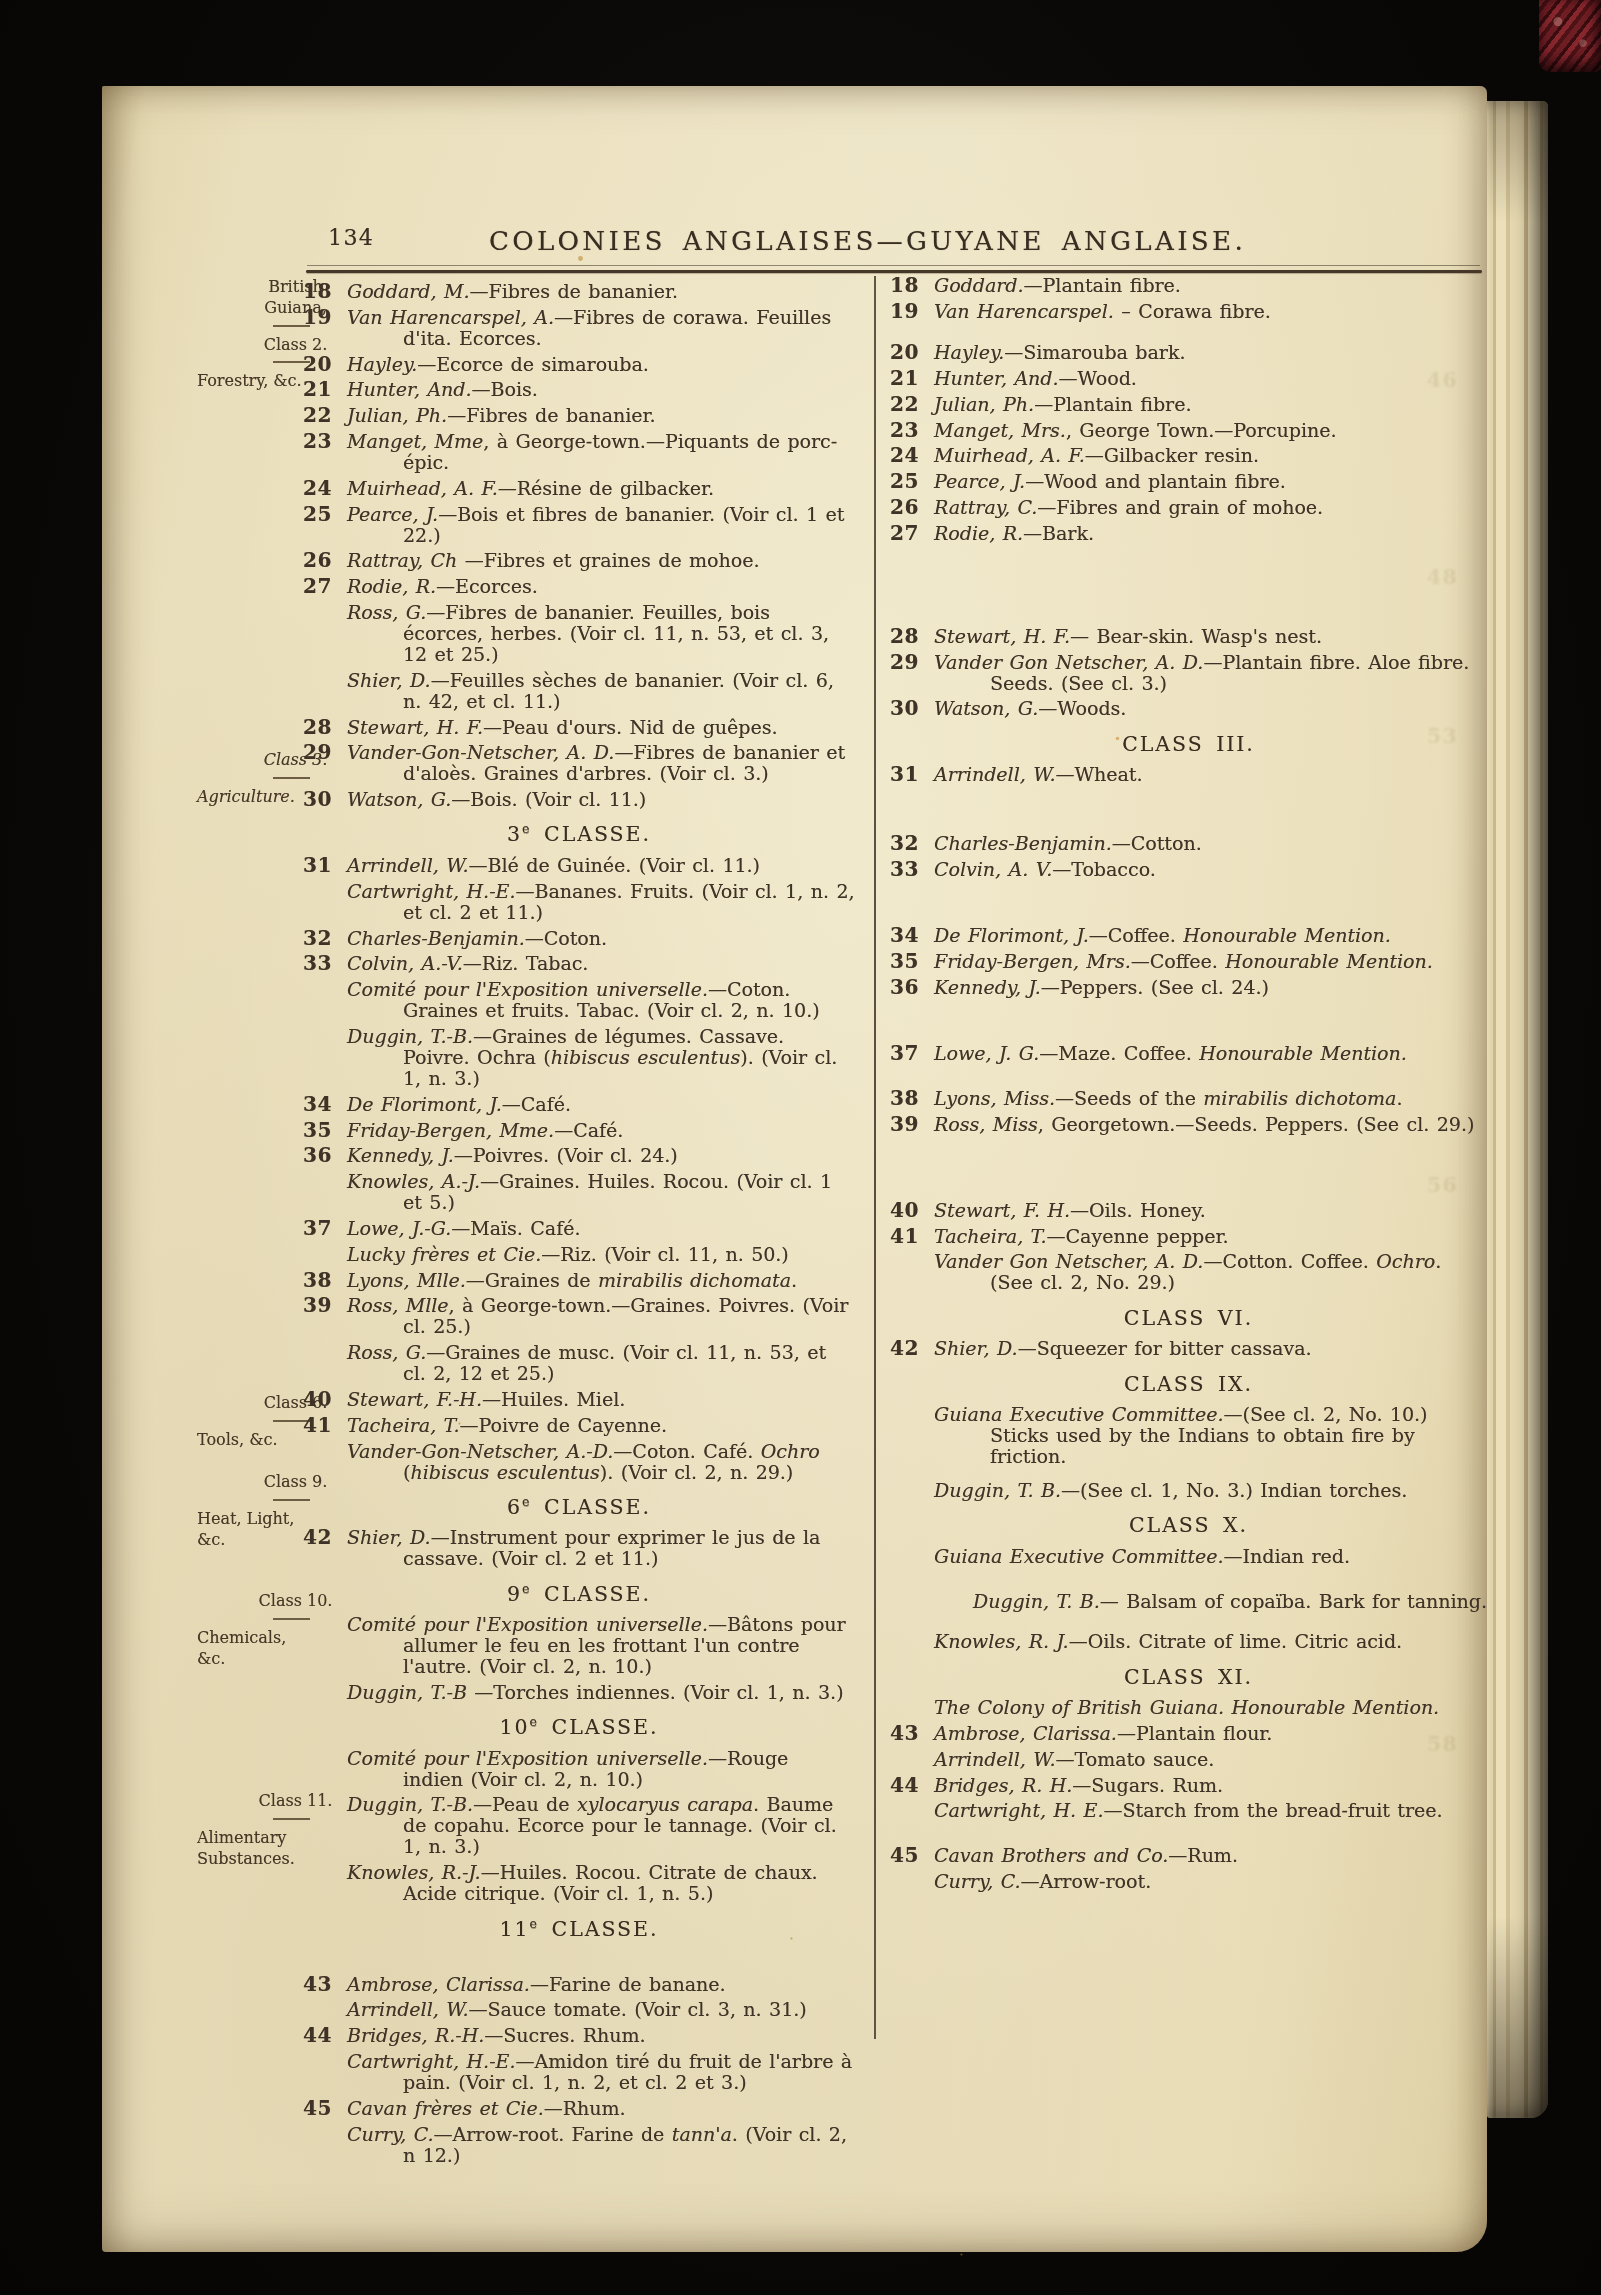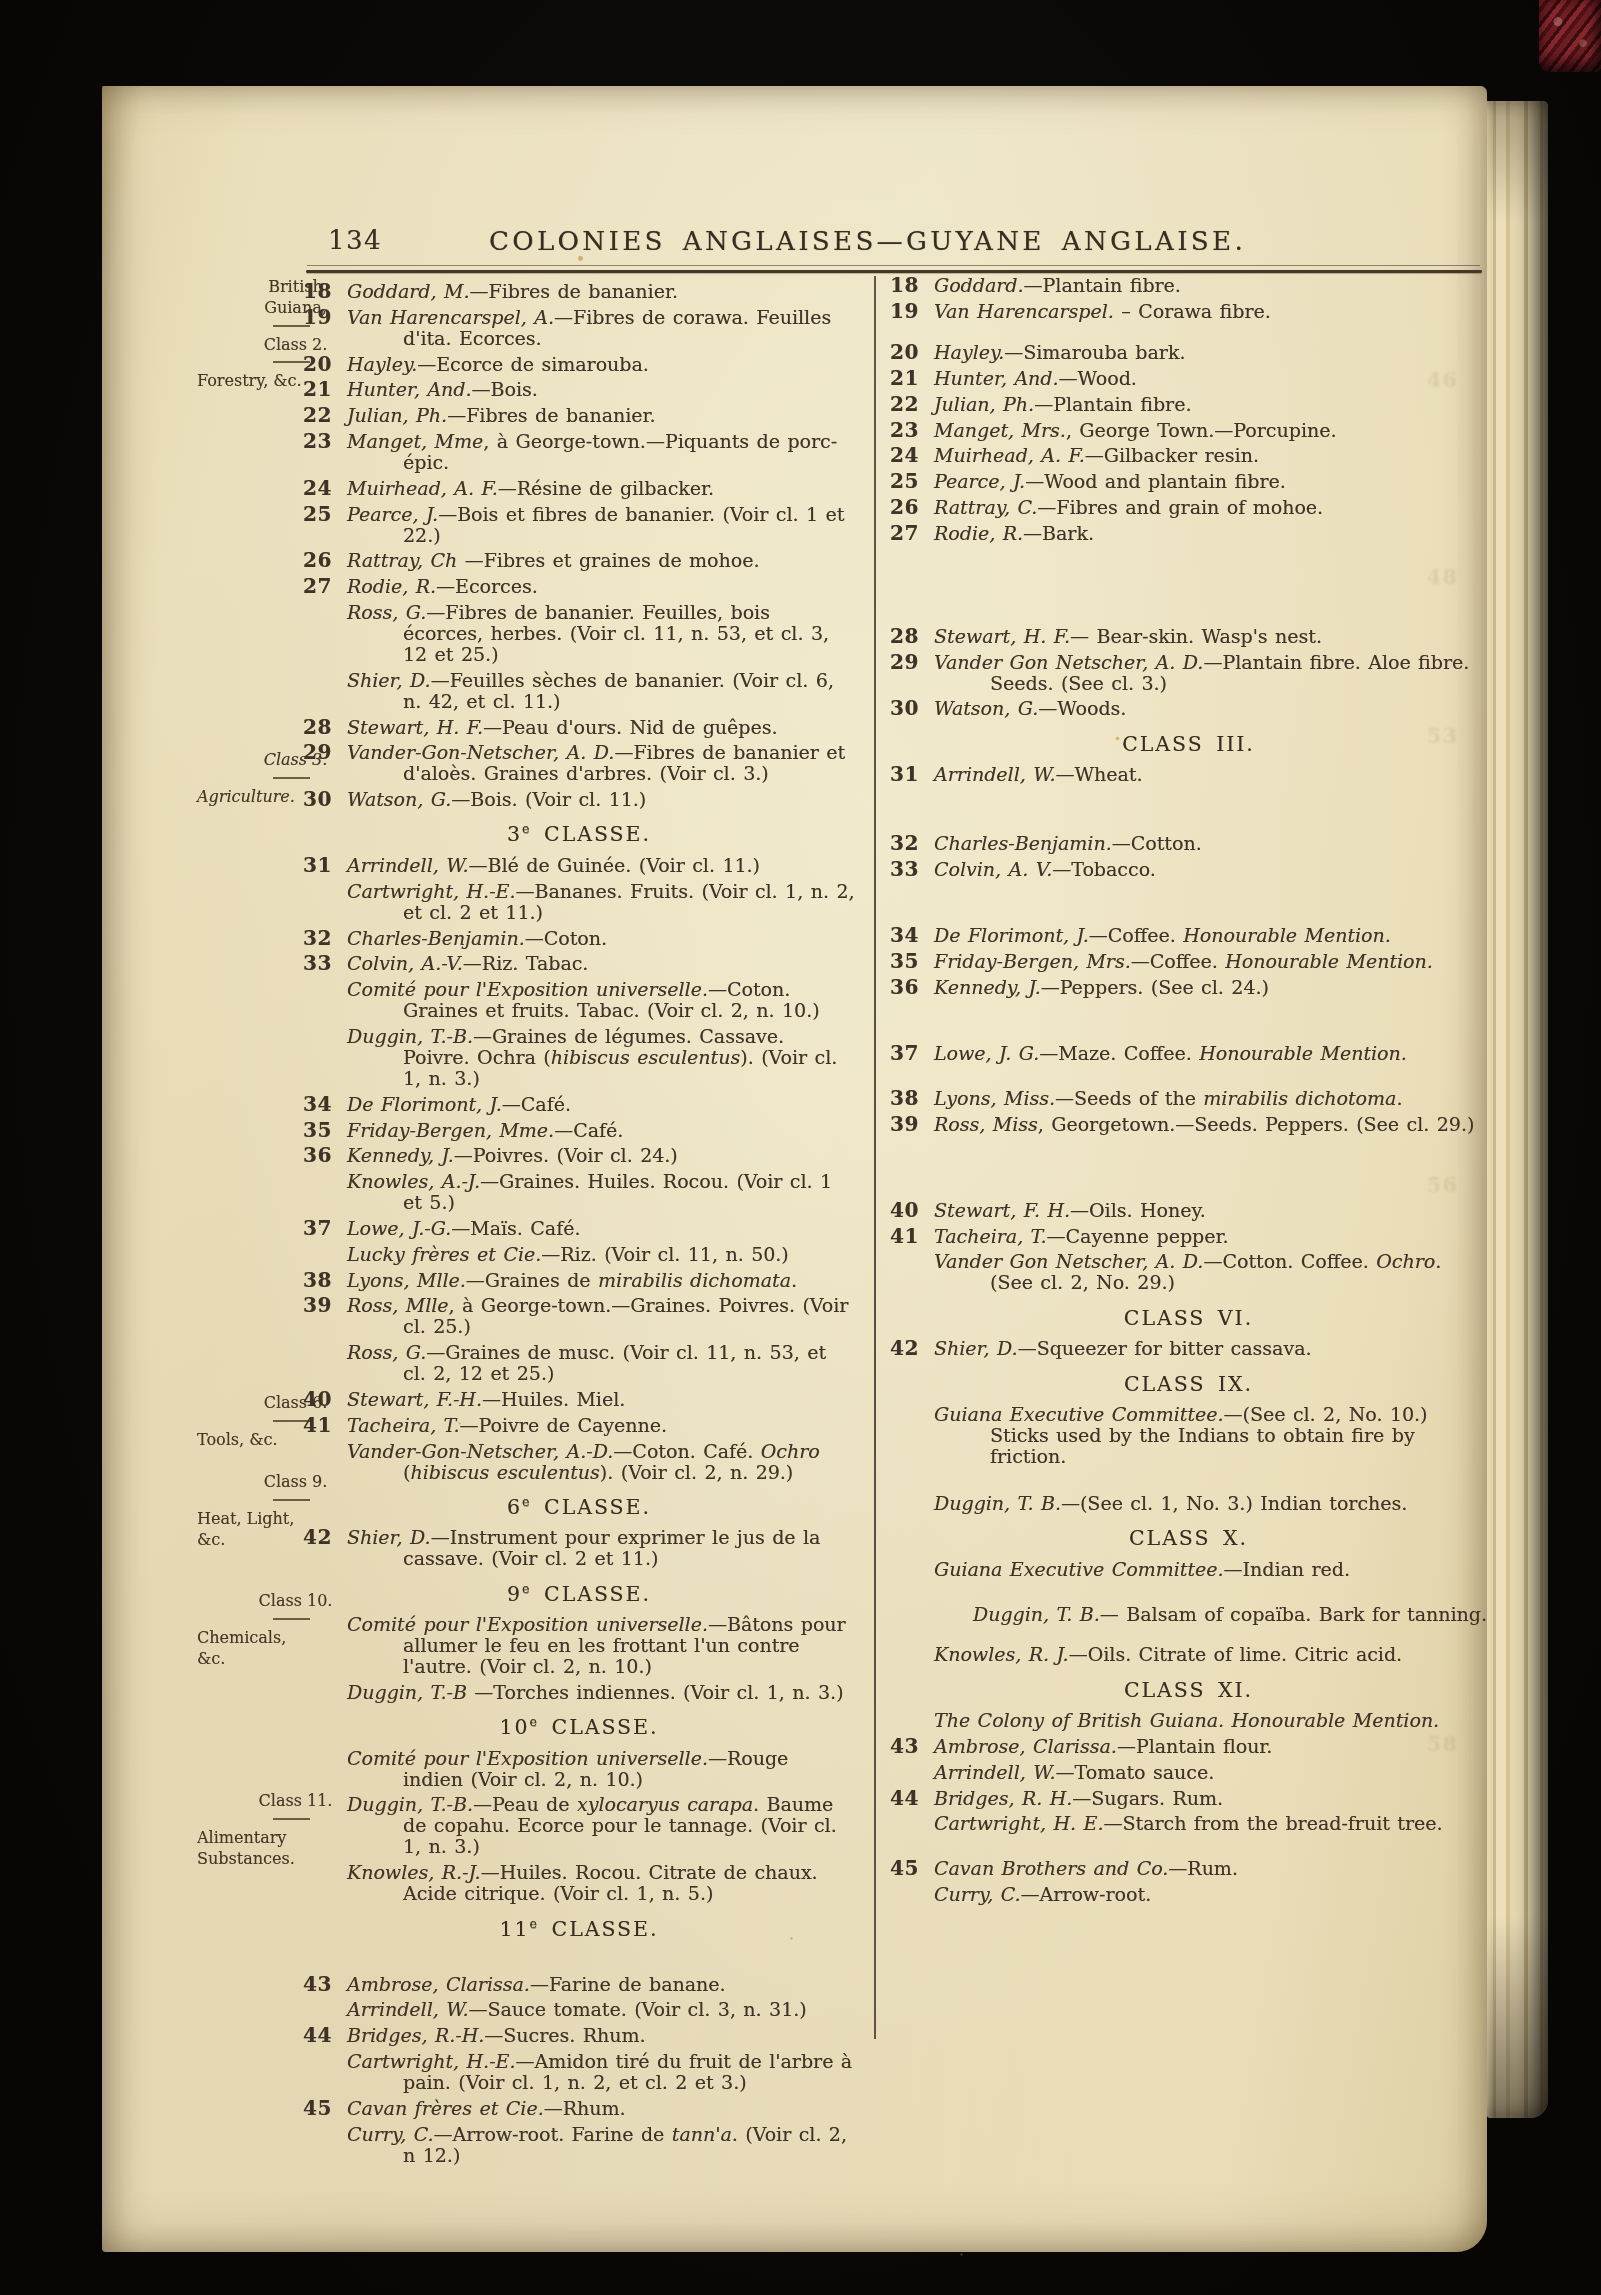--- a/index.html
+++ b/index.html
@@ -32,21 +32,21 @@
   .headband{
     position:absolute;left:1539px;top:0;width:63px;height:72px;
     background:
       radial-gradient(circle at 30% 30%, rgba(235,180,170,.35) 0 4.1px, rgba(235,180,170,0) 4.8px),
       radial-gradient(circle at 70% 60%, rgba(235,190,175,.28) 0 3.4px, rgba(235,190,175,0) 4.1px),
       repeating-linear-gradient(128deg,#87262d 0 4.8px,#4c1216 4.8px 8.8px,#6e1d23 8.8px 14.3px,#3a0d10 14.3px 17.7px);
     border-radius:0 0 8.2px 12.2px;
     box-shadow:inset 0 -9.5px 13.6px rgba(0,0,0,.6), inset -6.8px 0 9.5px rgba(0,0,0,.4);
   }
   .page-number{
-    position:absolute;left:226px;top:139px;font-size:26px;color:#3c3024;
+    position:absolute;left:226px;top:139px;font-size:22px;color:#3c3024;
     letter-spacing:1.4px;text-shadow:0.3px 0.3px 0.5px rgba(50,38,25,.5);
   }
   .title{
     position:absolute;left:204px;top:140px;width:1123px;text-align:center;
     font-size:26px;letter-spacing:3.4px;color:#382d21;word-spacing:5.4px;
     text-shadow:0.3px 0.3px 0.7px rgba(50,38,25,.55);
   }
   .rule-thin{position:absolute;left:205px;top:179px;width:1173px;height:1.4px;background:rgba(64,51,38,.55)}
   .rule-thick{position:absolute;left:204px;top:184px;width:1176px;height:3.4px;background:#463828;border-radius:1.4px;box-shadow:0 0.7px 0.7px rgba(70,56,40,.4)}
   .divider{position:absolute;left:772px;top:190px;width:2px;height:1763px;background:linear-gradient(#4a3c2c,#3e3226 60%,#4a3c2c);opacity:.85}
@@ -414,21 +414,21 @@
       <div class="heading"><span>CLASS VI.</span></div>
       <div class="entry">
         <span class="num">42</span>
         <span class="body"><span class="it">Shier, D.</span><span>—Squeezer for bitter cassava.</span></span>
       </div>
       <div class="heading"><span>CLASS IX.</span></div>
       <div class="entry">
         <span class="num"></span>
         <span class="body"><span class="it">Guiana Executive Committee.</span><span>—(See cl. 2, No. 10.) Sticks used by the Indians to obtain fire by friction.</span></span>
       </div>
-      <div class="entry" style="margin-top: 26px;">
+      <div class="entry" style="margin-top: 13px;">
         <span class="num"></span>
         <span class="body"><span class="it">Duggin, T. B.</span><span>—(See cl. 1, No. 3.) Indian torches.</span></span>
       </div>
       <div class="heading"><span>CLASS X.</span></div>
       <div class="entry">
         <span class="num"></span>
         <span class="body"><span class="it">Guiana Executive Committee.</span><span>—Indian red.</span></span>
       </div>
       <div class="entry" style="margin-top: 24.5px; text-align: right;">
         <span class="num"></span>

